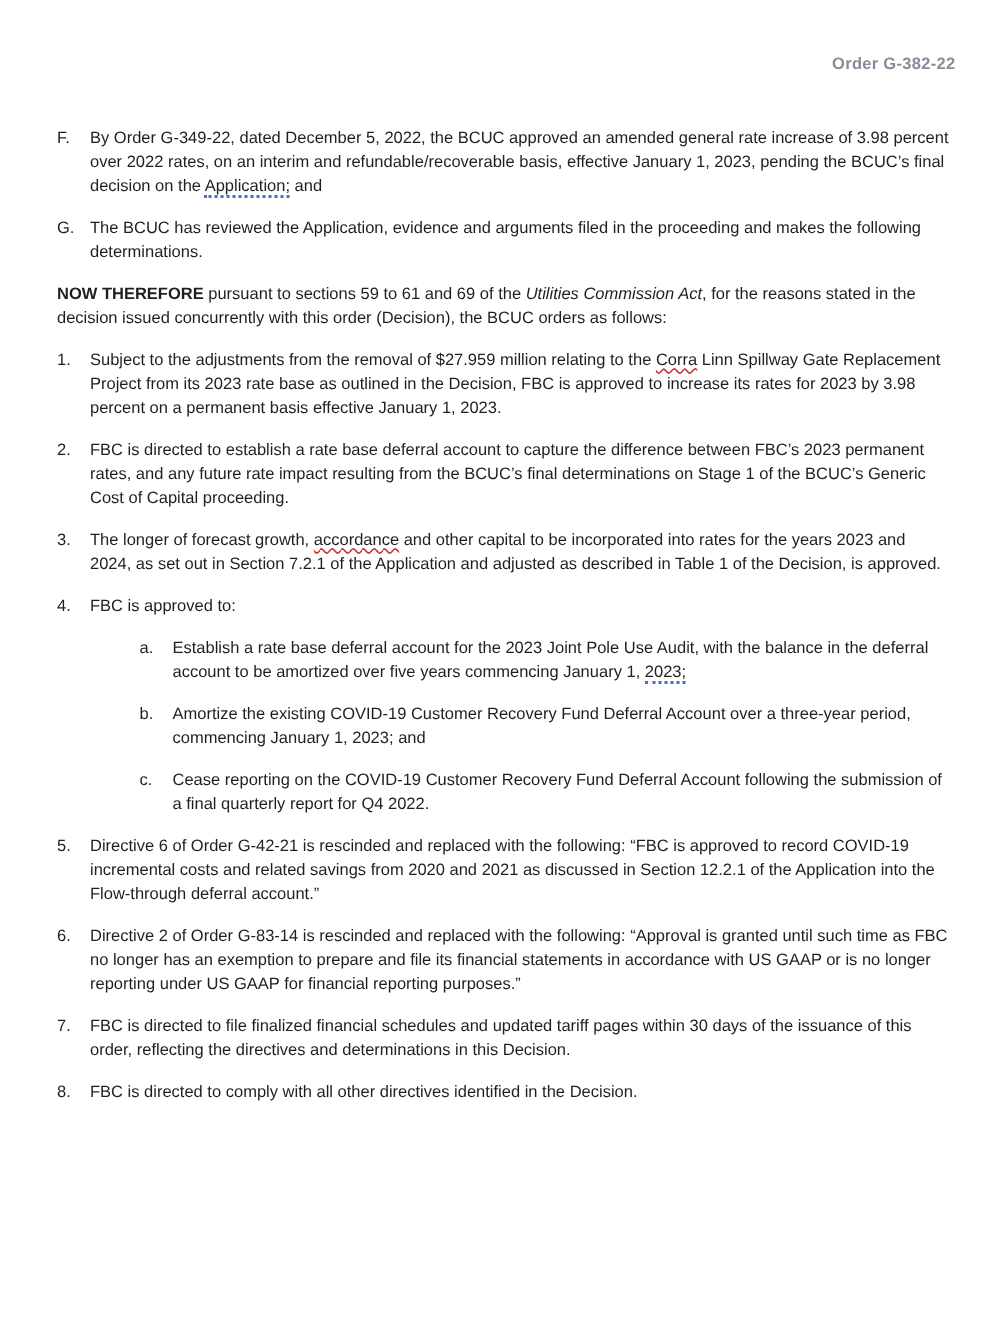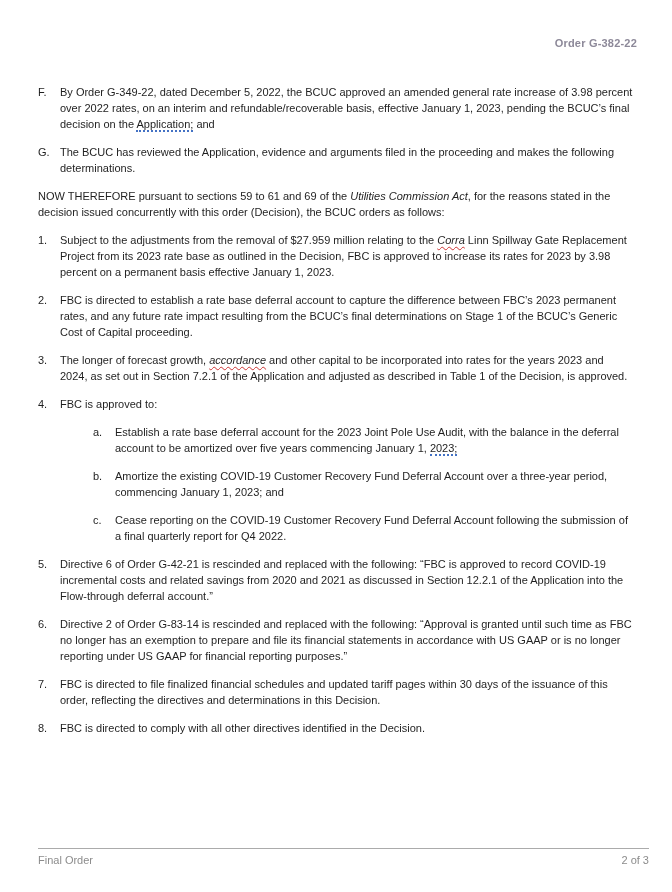--- a/index.html
+++ b/index.html
@@ -28,30 +28,29 @@
     left: 38px;
     width: 596px;
     font-size: 11px;
     line-height: 16px;
   }
   .para { margin: 0 0 12px 0; }
   .row { display: flex; }
   .row .lbl { flex: 0 0 22px; }
   .row .txt { flex: 1; }
   .sub { margin-left: 55px; }
-  .b { font-weight: normal; }
+  .b { font-weight: bold; }
   .i { font-style: italic; }
   .ins { border-bottom: 2px dotted #4472c4; }
   .sp {
     text-decoration: underline;
     text-decoration-style: wavy;
     text-decoration-color: #cc3333;
     text-decoration-thickness: 1px;
     text-underline-offset: 2px;
-    font-style: italic;
   }
   .footer {
     position: absolute;
     top: 848px;
     left: 38px;
     right: 38px;
     border-top: 1px solid #ababab;
     padding-top: 5px;
     display: flex;
     justify-content: space-between;
@@ -129,18 +128,14 @@
       <span class="txt"><span>FBC is directed to file finalized financial schedules and updated tariff pages within 30 days of the issuance of this order, reflecting the directives and determinations in this Decision.</span></span>
     </div>
 
     <div class="para row">
       <span class="lbl">8.</span>
       <span class="txt"><span>FBC is directed to comply with all other directives identified in the Decision.</span></span>
     </div>
 
   </div>
 
-  <div class="footer">
-    <span>Final Order</span>
-    <span>2 of 3</span>
-  </div>
 
 </div>
 
 </body></html>

